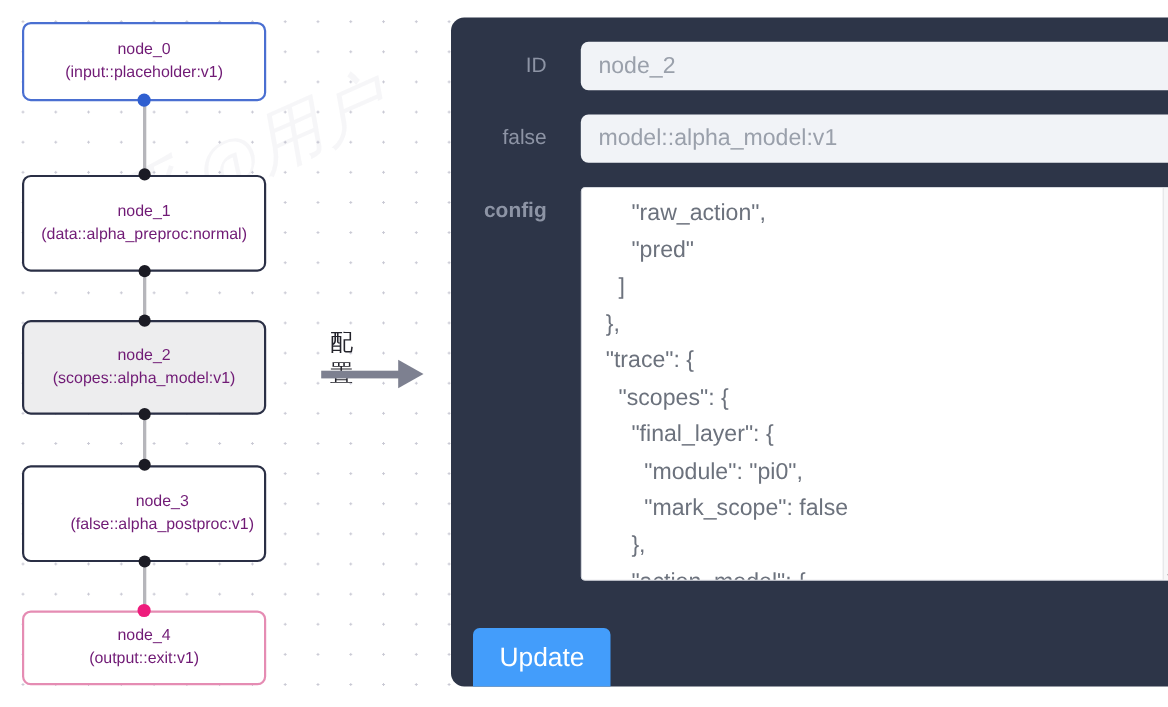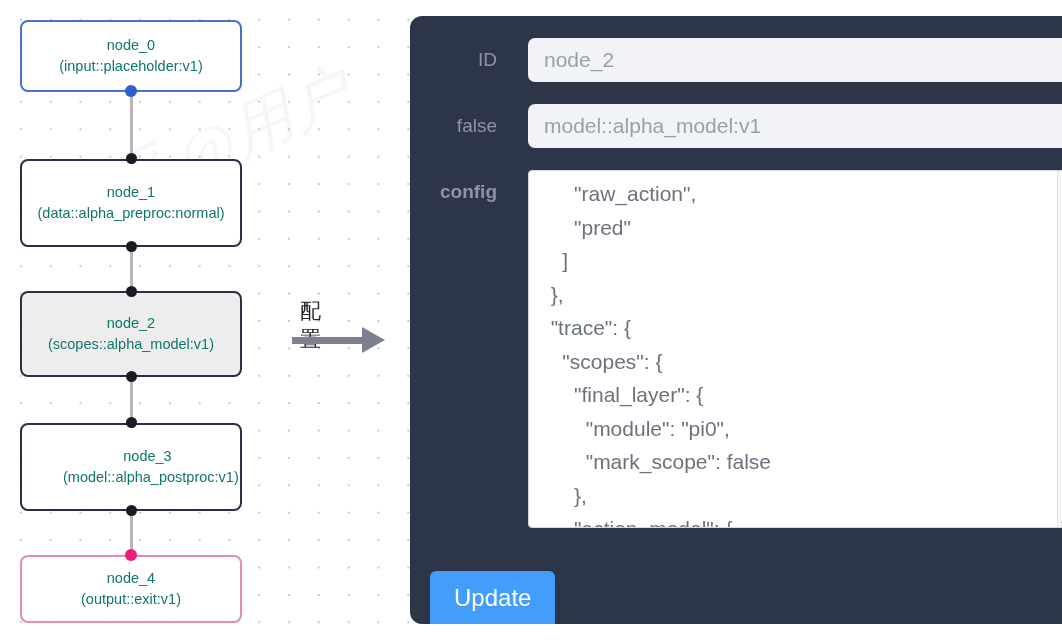--- a/index.html
+++ b/index.html
@@ -46,21 +46,21 @@
   .node {
     position: absolute;
     box-sizing: border-box;
     border-radius: 8px;
     background: #ffffff;
     border: 2px solid #2a2f45;
     display: flex;
     align-items: center;
     justify-content: center;
     text-align: center;
-    color: #0f766e;
+    color: #701a75;
     font-size: 14.5px;
     line-height: 1.45;
     padding: 4px 8px;
     z-index: 5;
   }
   .node .node-text { display: block; width: 100%; }
   .node.selected-blue { border-color: #4a6fd1; border-width: 2px; }
   .node.selected-pink { border-color: #e58cb3; border-width: 2px; }
   .node.active        { background: #ededee; border-color: #2a2f45; border-width: 2.5px; }
 
@@ -237,21 +237,21 @@
   <div class="dot" style="left:126px; top:153px;"></div>
   <div class="dot" style="left:126px; top:241px;"></div>
 
   <div class="node active" style="left:20px; top:291px; width:222px; height:86px;">
     <span class="node-text"><span>node_2</span><br><span>(scopes::alpha_model:v1)</span></span>
   </div>
   <div class="dot" style="left:126px; top:286px;"></div>
   <div class="dot" style="left:126px; top:371px;"></div>
 
   <div class="node" style="left:20px; top:423px; width:222px; height:88px;padding-left:41px;">
-    <span class="node-text"><span>node_3</span><br><span>(model::alpha_postproc:v1)</span></span>
+    <span class="node-text"><span>node_3</span><br><span>(false::alpha_postproc:v1)</span></span>
   </div>
   <div class="dot" style="left:126px; top:417px;"></div>
   <div class="dot" style="left:126px; top:505px;"></div>
 
   <div class="node selected-pink" style="left:20px; top:555px; width:222px; height:68px;">
     <span class="node-text"><span>node_4</span><br><span>(output::exit:v1)</span></span>
   </div>
   <div class="dot pink" style="left:125px; top:549px;"></div>
 
   <div id="arrow-group">

